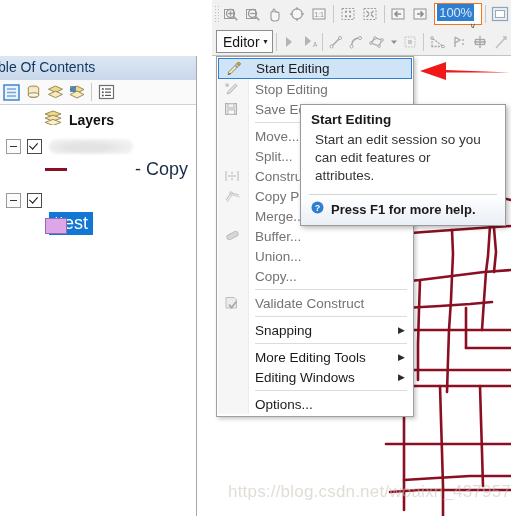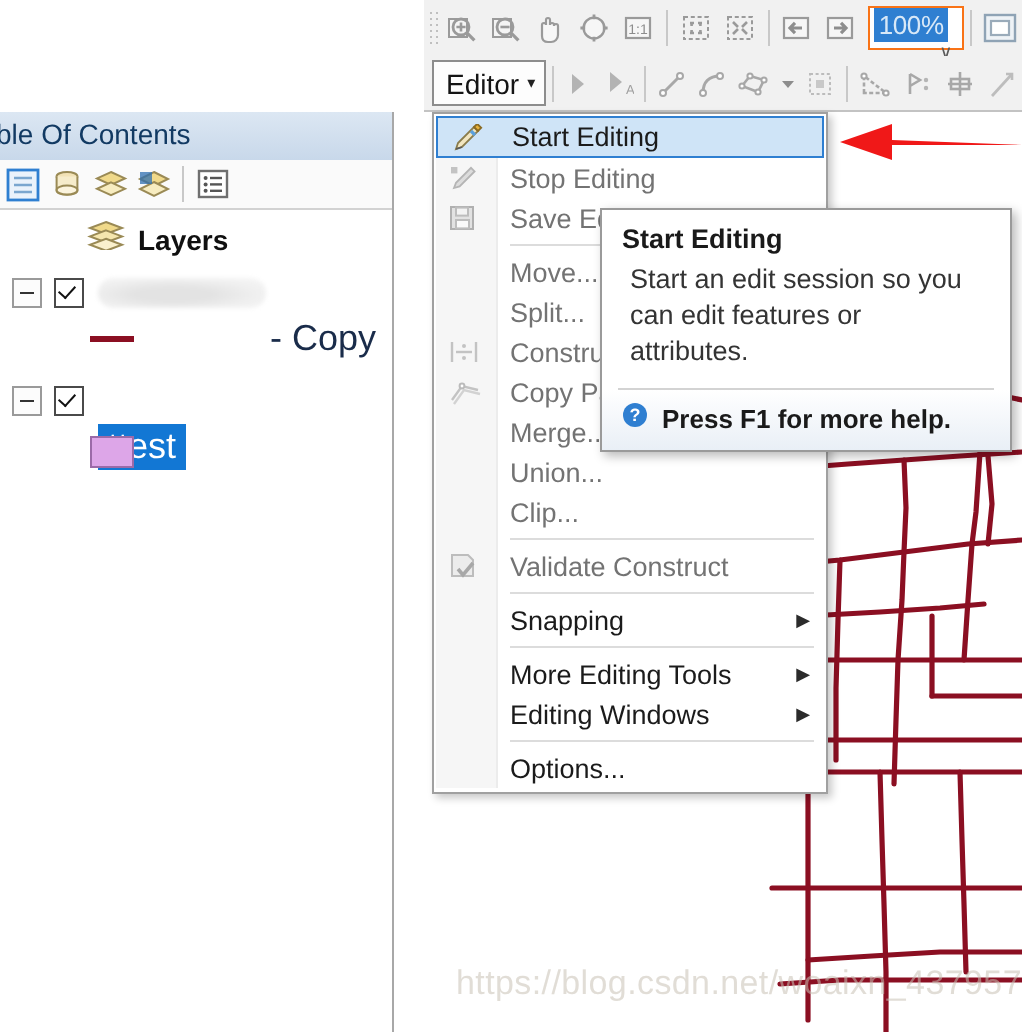--- a/index.html
+++ b/index.html
@@ -481,27 +481,35 @@
         <circle cx="7" cy="4" r="1.2" fill="#fff" stroke="#bbb"></circle>
       </svg>
     </span>
     <span class="mtxt">Copy Parallel...</span>
   </div>
 
   <div class="mi disabled">
     <span class="mtxt">Merge...</span>
   </div>
 
+  <div class="mi disabled">
+    <span class="micon">
+      <svg width="17" height="14" viewBox="0 0 17 14">
+        <rect x="2.5" y="4" width="12" height="5" rx="2.5" fill="#d6d6d6" stroke="#bdbdbd" transform="rotate(-28 8.5 6.5)"></rect>
+      </svg>
+    </span>
+    <span class="mtxt">Buffer...</span>
+  </div>
 
   <div class="mi disabled">
     <span class="mtxt">Union...</span>
   </div>
 
   <div class="mi disabled">
-    <span class="mtxt">Clip...</span>
+    <span class="mtxt">Copy...</span>
   </div>
   <div class="msep"></div>
 
   <div class="mi disabled">
     <span class="micon">
       <svg width="17" height="15" viewBox="0 0 17 15">
         <path d="M2 1.5h8l2.5 2.5v8H2z" fill="#ececec" stroke="#bdbdbd"></path>
         <path d="M5 8.5l2.5 3 5-6" fill="none" stroke="#a8a8a8" stroke-width="1.8"></path>
       </svg>
     </span>

